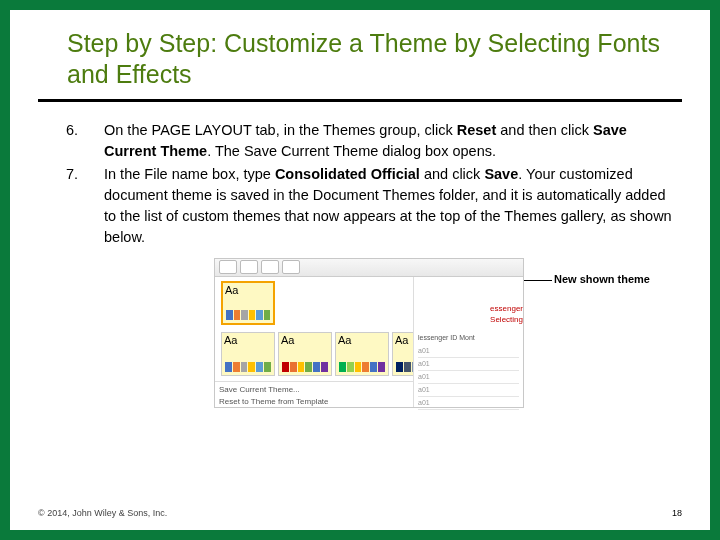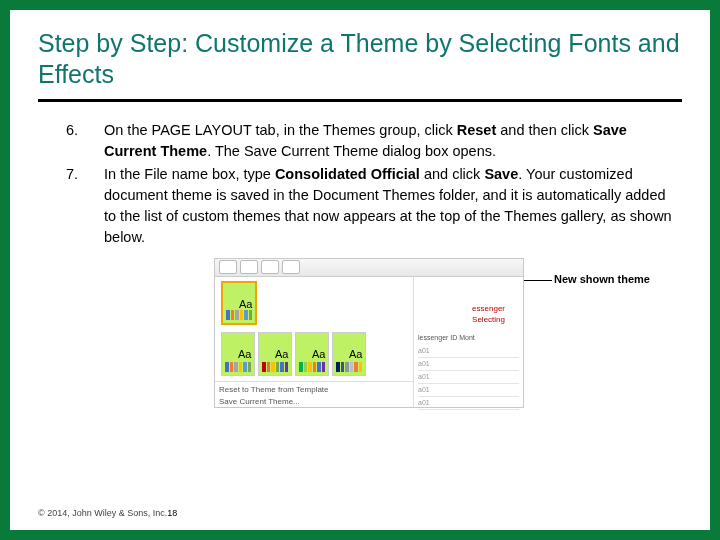--- a/index.html
+++ b/index.html
@@ -16,23 +16,24 @@
     left: 10px;
     right: 10px;
     bottom: 10px;
     background: #fff;
     padding: 18px 28px 12px 28px;
     display: flex;
     flex-direction: column;
   }
   .title {
     font-size: 25px;
-    color: #0f766e;
+    color: #4d7c0f;
     line-height: 1.25;
     font-weight: normal;
+    margin-left: 29px;
   }
   .rule {
     border: none;
     border-top: 3px solid #000;
     margin-top: 8px;
   }
   .body {
     flex: 1;
     padding: 18px 10px 0 28px;
     font-size: 14.5px;
@@ -74,26 +75,26 @@
   }
   .gallery {
     padding: 4px 6px;
     display: flex;
     flex-wrap: wrap;
     gap: 3px;
     height: 104px;
     position: relative;
   }
   .thumb {
-    width: 32px;
+    width: 54px;
     height: 44px;
     border: 1px solid #ccc;
-    background: #bef264;
-    position: relative;
-    padding: 16px;
+    background: #fef9c3;
+    position: relative;
+    padding: 2px;
   }
   .thumb.sel { border: 2px solid #f4a300; }
   .thumb .aa {
     font-size: 11px;
     line-height: 1;
   }
   .thumb .bars {
     position: absolute;
     bottom: 3px; left: 3px; right: 3px;
     height: 10px;
@@ -120,21 +121,21 @@
     position: absolute;
     top: 18px;
     right: 0;
     width: 110px;
     bottom: 0;
     background: #fff;
     border-left: 1px solid #ddd;
   }
   .doc-panel .memo {
     position:absolute;
-    top:26px; right:18px;
+    top:26px; right:0;
     width:58px;
     font-size:8px;
     color:#c00000;
     text-align:right;
   }
   .doc-panel .label {
     position:absolute;
     top:56px;left:4px;
     font-size:7px;color:#555;
   }
@@ -155,20 +156,21 @@
     white-space:nowrap;
     color:#000;
   }
   .callout-line{
     position:absolute;
     top:15px; right:73px;
     width:42px;height:1px;background:#000;
   }
   .footer {
     display:flex;
+    justify-content:space-between;
     align-items:flex-end;
     font-size:9px;
     color:#444;
     padding-top:4px;
   }
   .pgnum { color:#000; }
 </style>
 </head>
 <body>
 
@@ -234,22 +236,22 @@
           <div class="thumb t4"><span class="aa">Aa</span><div class="bars">
                 <span></span>
                 <span></span>
                 <span></span>
                 <span></span>
                 <span></span>
                 <span></span>
               </div></div>
         </div>
         <div class="gal-footer">
+          <span>Save Current Theme...</span>
           <span>Reset to Theme from Template</span>
-          <span>Save Current Theme...</span>
         </div>
         <div class="doc-panel">
           <div class="memo">
             <div>essenger</div>
             <div>Selecting</div>
           </div>
           <div class="label">lessenger ID Mont</div>
           <div class="rows">
             <div>a01</div>
             <div>a01</div>

